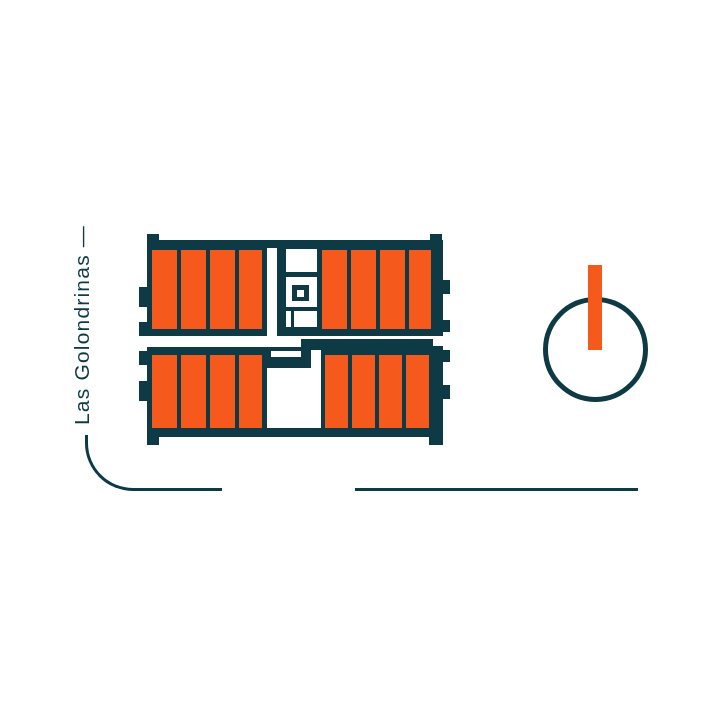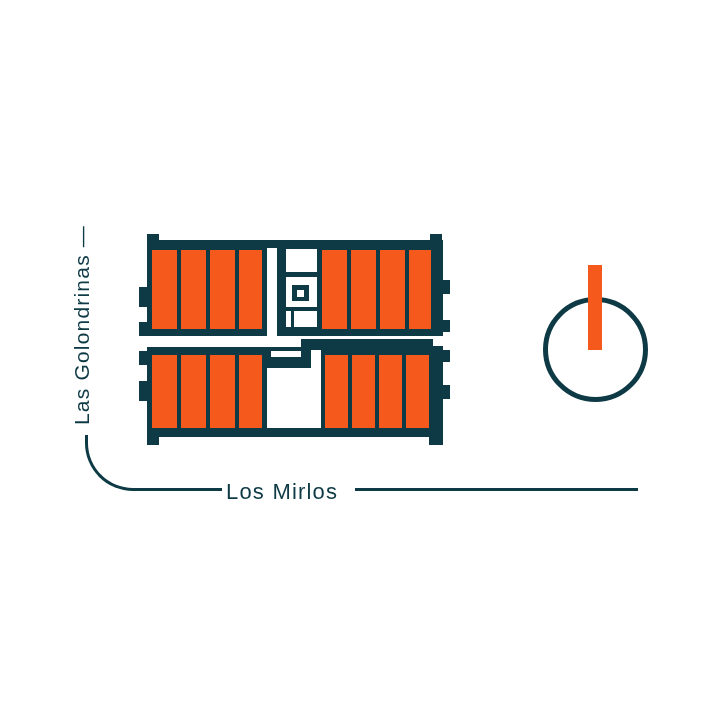--- a/index.html
+++ b/index.html
@@ -62,21 +62,20 @@
 </style>
 </head>
 <body>
 
 <div class="canvas">
 
   <div class="v-label">Las Golondrinas —</div>
 
   <div class="street-curve"></div>
 
-  <div class="h-label">Los Mirlos</div>
 
   <div class="street-line-right"></div>
 
   <div>
 
     <div class="r dark" style="left:147px;top:240px;width:296px;height:96px;"></div>
     <div class="r dark" style="left:147px;top:346px;width:296px;height:91px;"></div>
 
     <div class="r dark" style="left:147px;top:234px;width:12px;height:8px;"></div>
     <div class="r dark" style="left:430px;top:234px;width:12px;height:8px;"></div>

